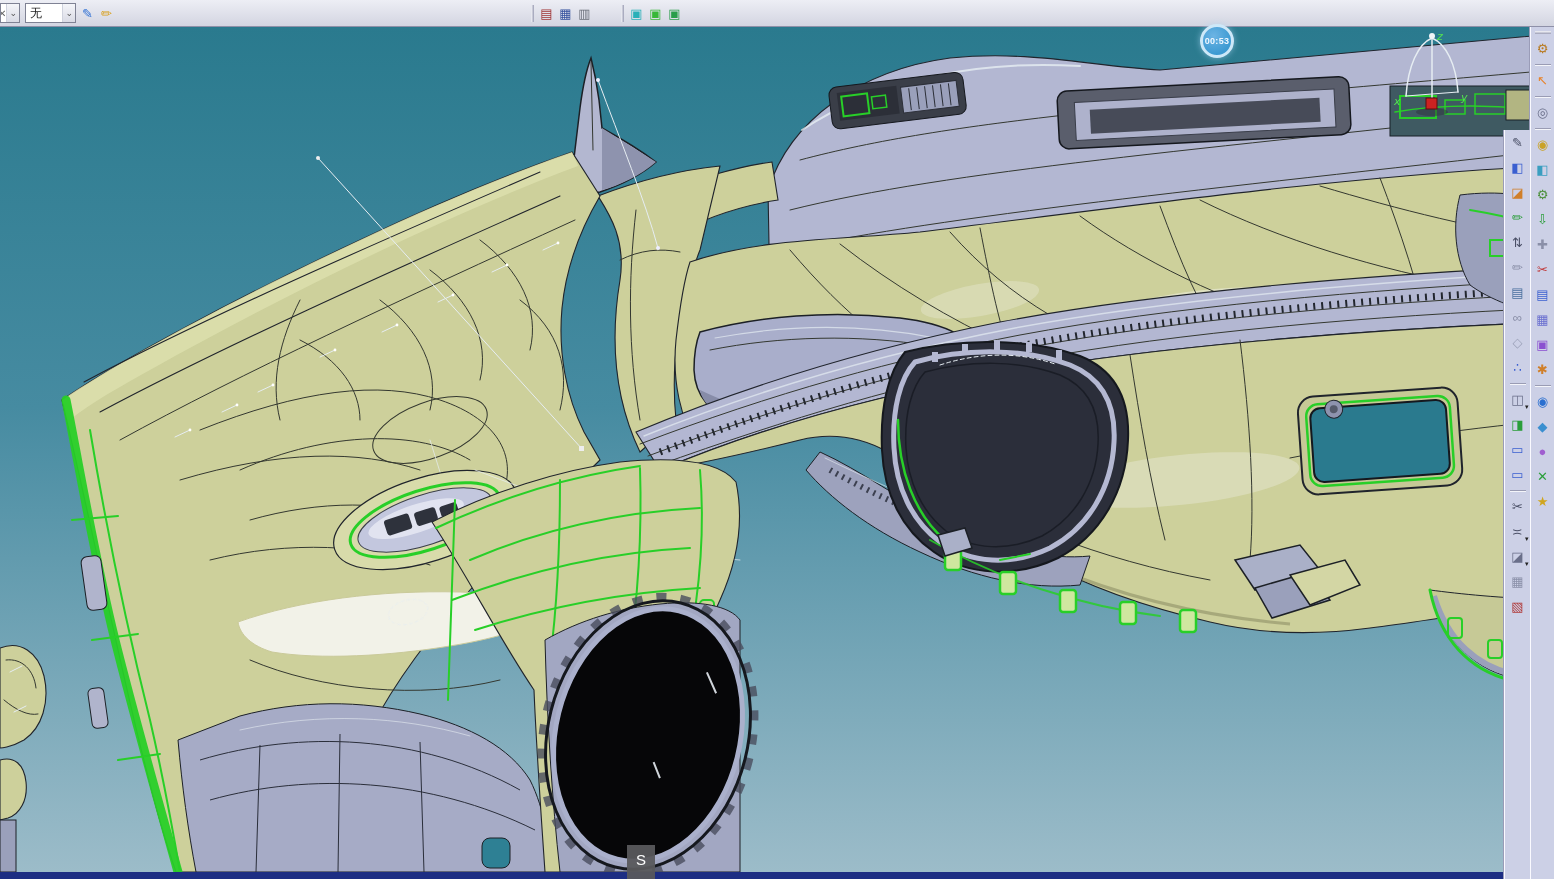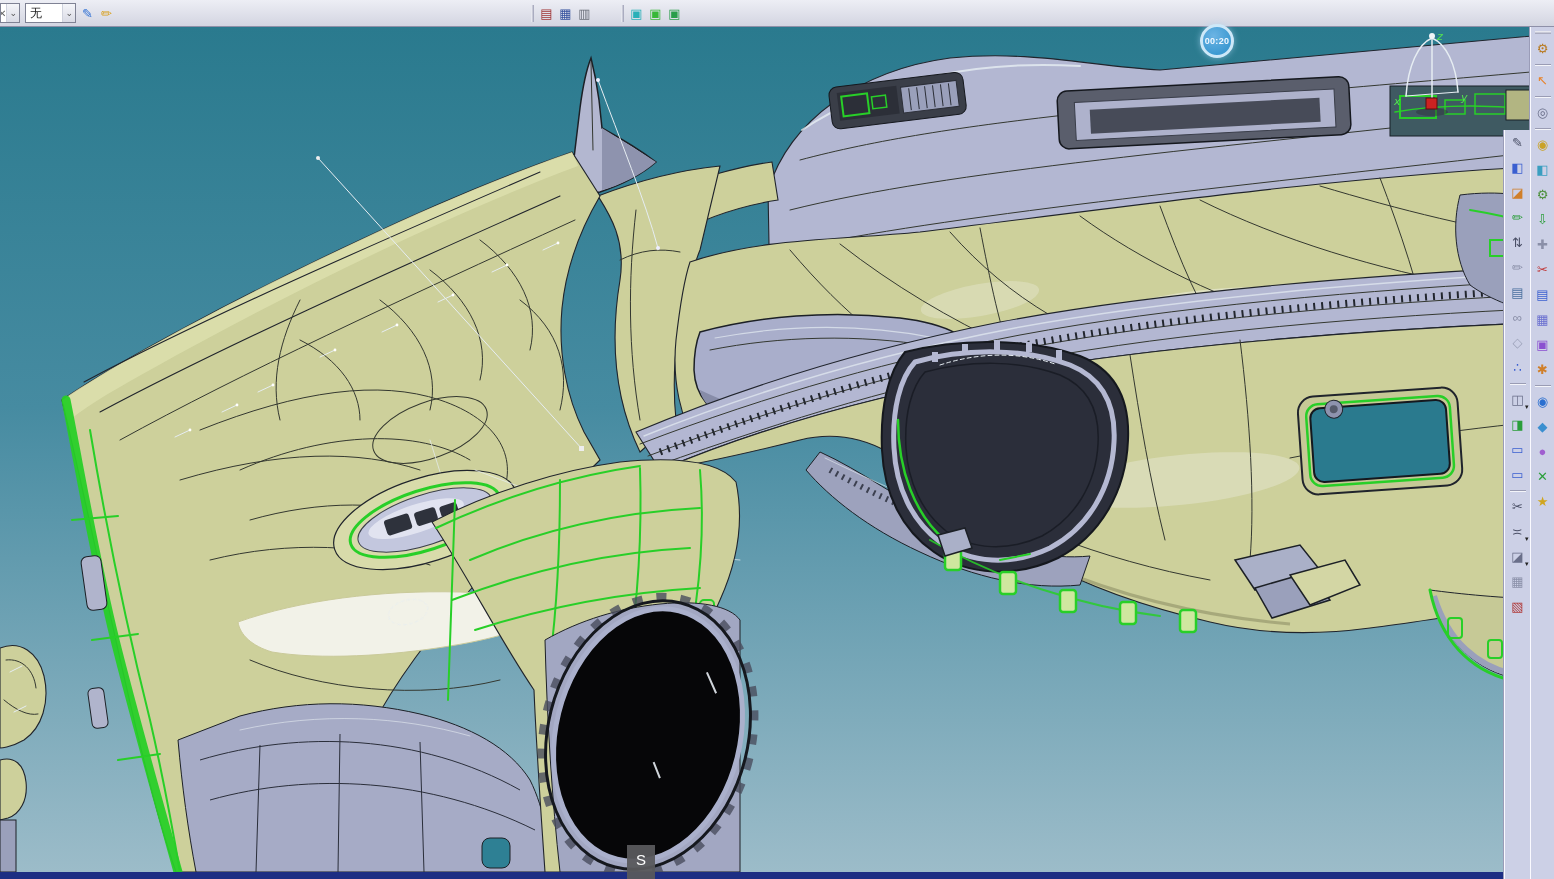--- a/index.html
+++ b/index.html
@@ -399,21 +399,21 @@
         <circle cx="1432" cy="36" r="3" fill="#f0f4f8"></circle>
         <rect x="1426" y="98" width="11" height="11" fill="#cc2222" stroke="#5a0f0f"></rect>
         <text class="lbl" x="1437" y="40">z</text>
         <text class="lbl" x="1461" y="101">y</text>
         <text class="lbl" x="1394" y="105">x</text>
       </g>
     </svg>
   </div>
 
   <div class="timer">
-    <span>00:20</span>
+    <span>00:53</span>
   </div>
   <div class="subtitle">
     <span>S</span>
   </div>
 
   <div class="vbar sidebar-outer">
       <div class="thandle"></div>
       <div class="ticon">
         <span style="color: rgb(184, 121, 30);">⚙</span>
       </div>

